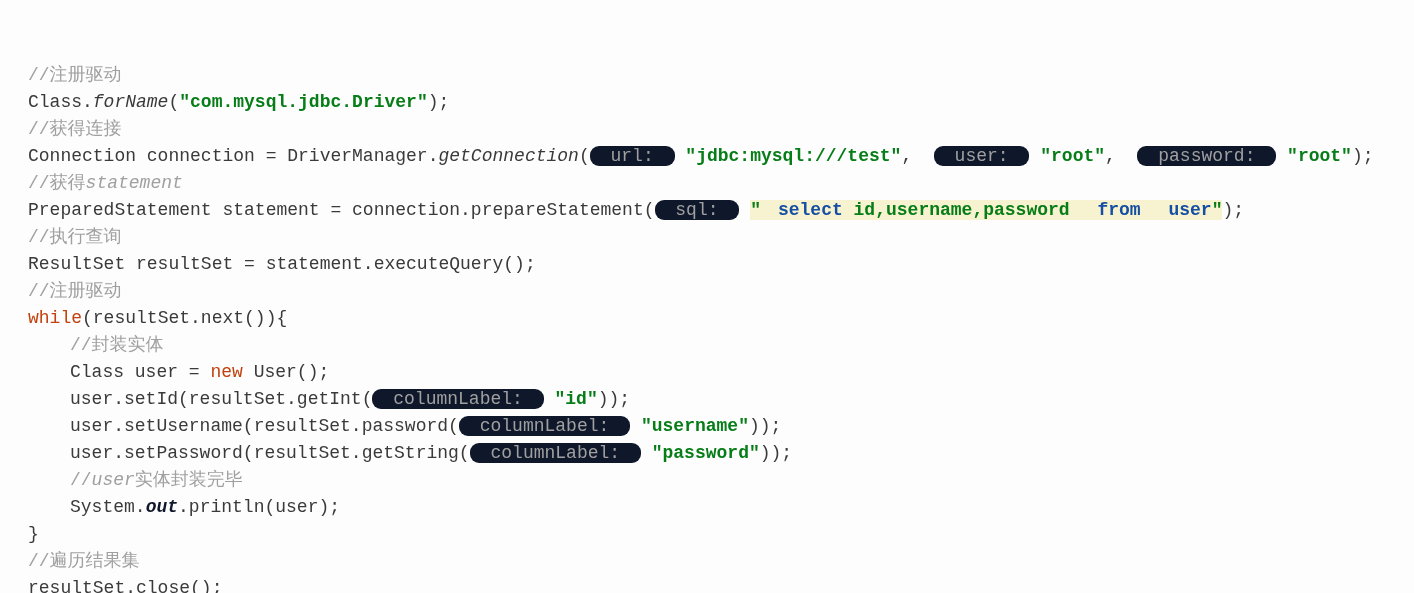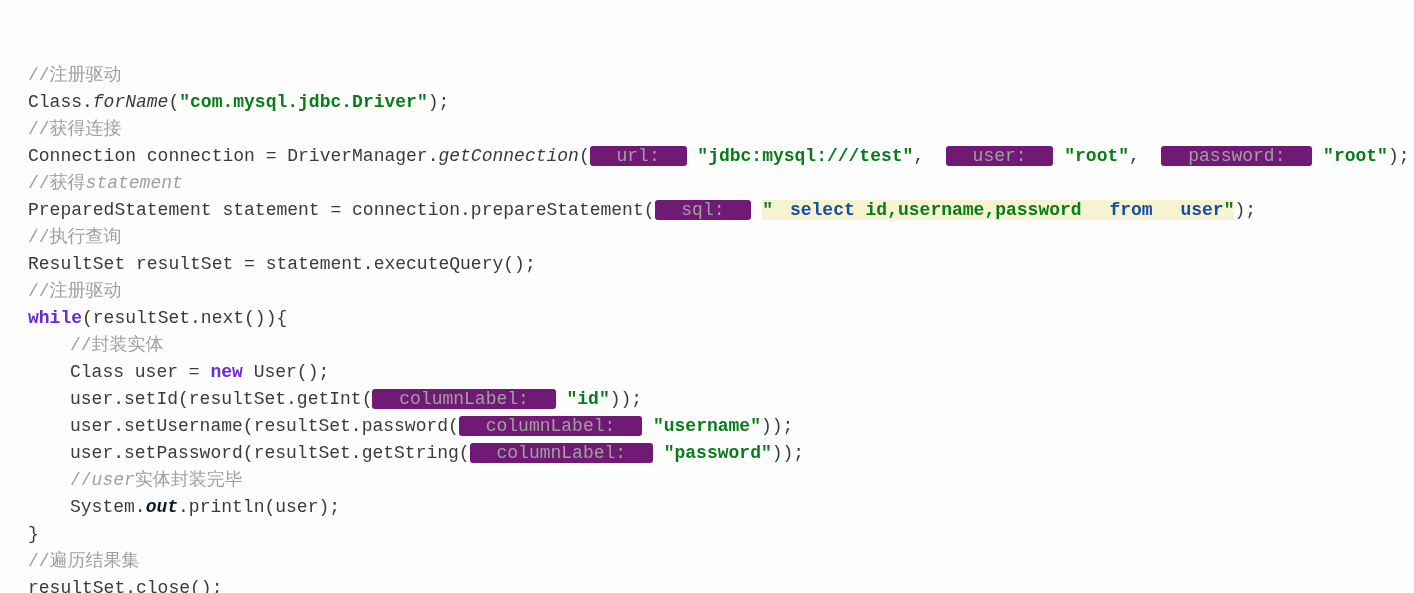--- a/index.html
+++ b/index.html
@@ -11,23 +11,23 @@
     line-height: 27px;
     color: #3a3a3a;
     white-space: pre;
     position: relative;
     width: 1414px;
     box-sizing: border-box;
     overflow: hidden;
   }
   .comment { color: #a0a0a0; }
   .italic { font-style: italic; }
-  .kw { color: #6d28d9; font-weight: bold; } 
+  .kw { color: #c2410c; font-weight: normal; } 
   .str { color: #067d17; font-weight: bold; } 
-  .hint { color: #a0a0a0; background: #701a75; padding: 0 16px; border-radius: 3px; font-style: normal; }
+  .hint { color: #a0a0a0; background: #0f172a; padding: 0 10px; border-radius: 9px; font-style: normal; }
   .hl  { background: #f7f2cf; } 
   .hlkw { color: #144fa3; font-weight: bold; margin-left: 17px; } 
   .fld { color: #0f172a; font-style: italic; font-weight: bold; } 
   .meth-i { font-style: italic; } 
   .indent1 { display: inline-block; width: 42px; }
 </style>
 </head>
 <body>
 
 <span class="comment">//注册驱动</span>

